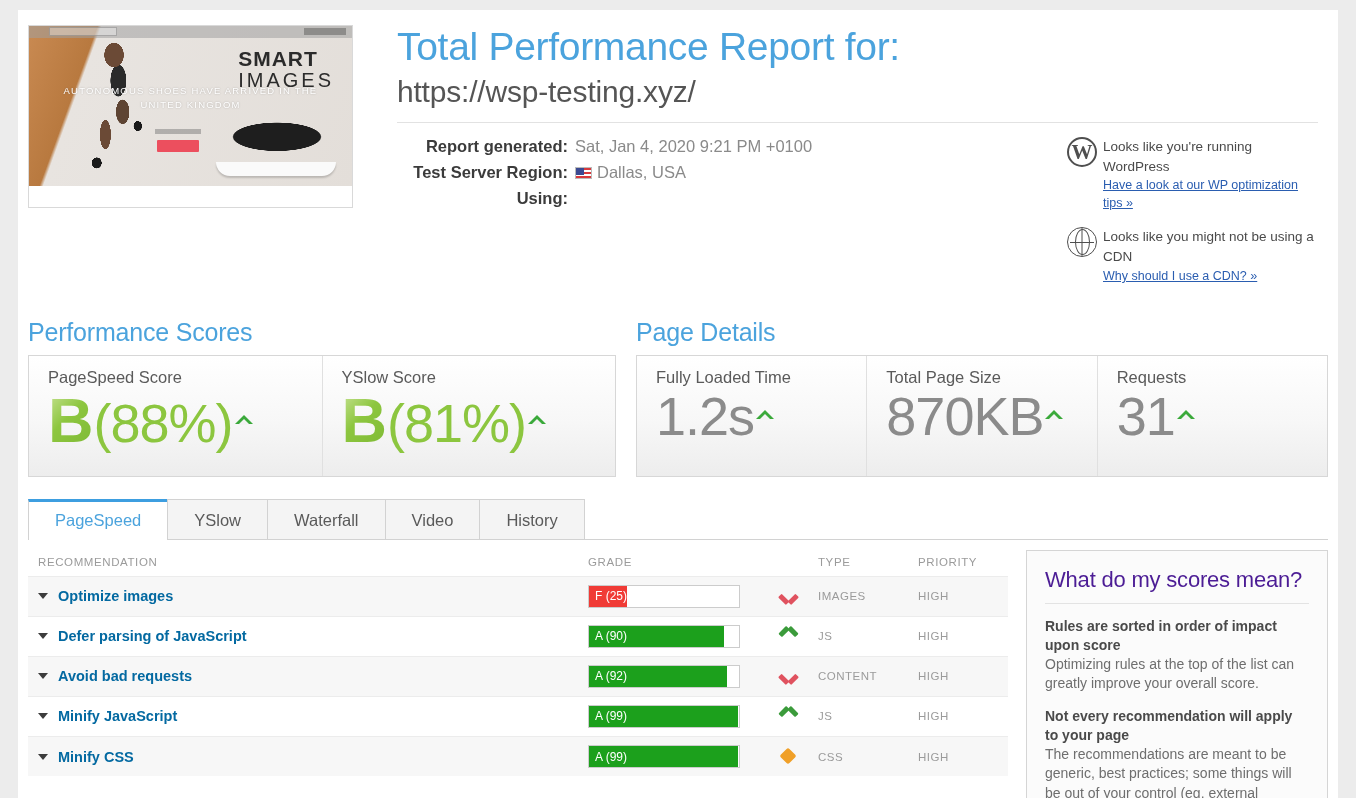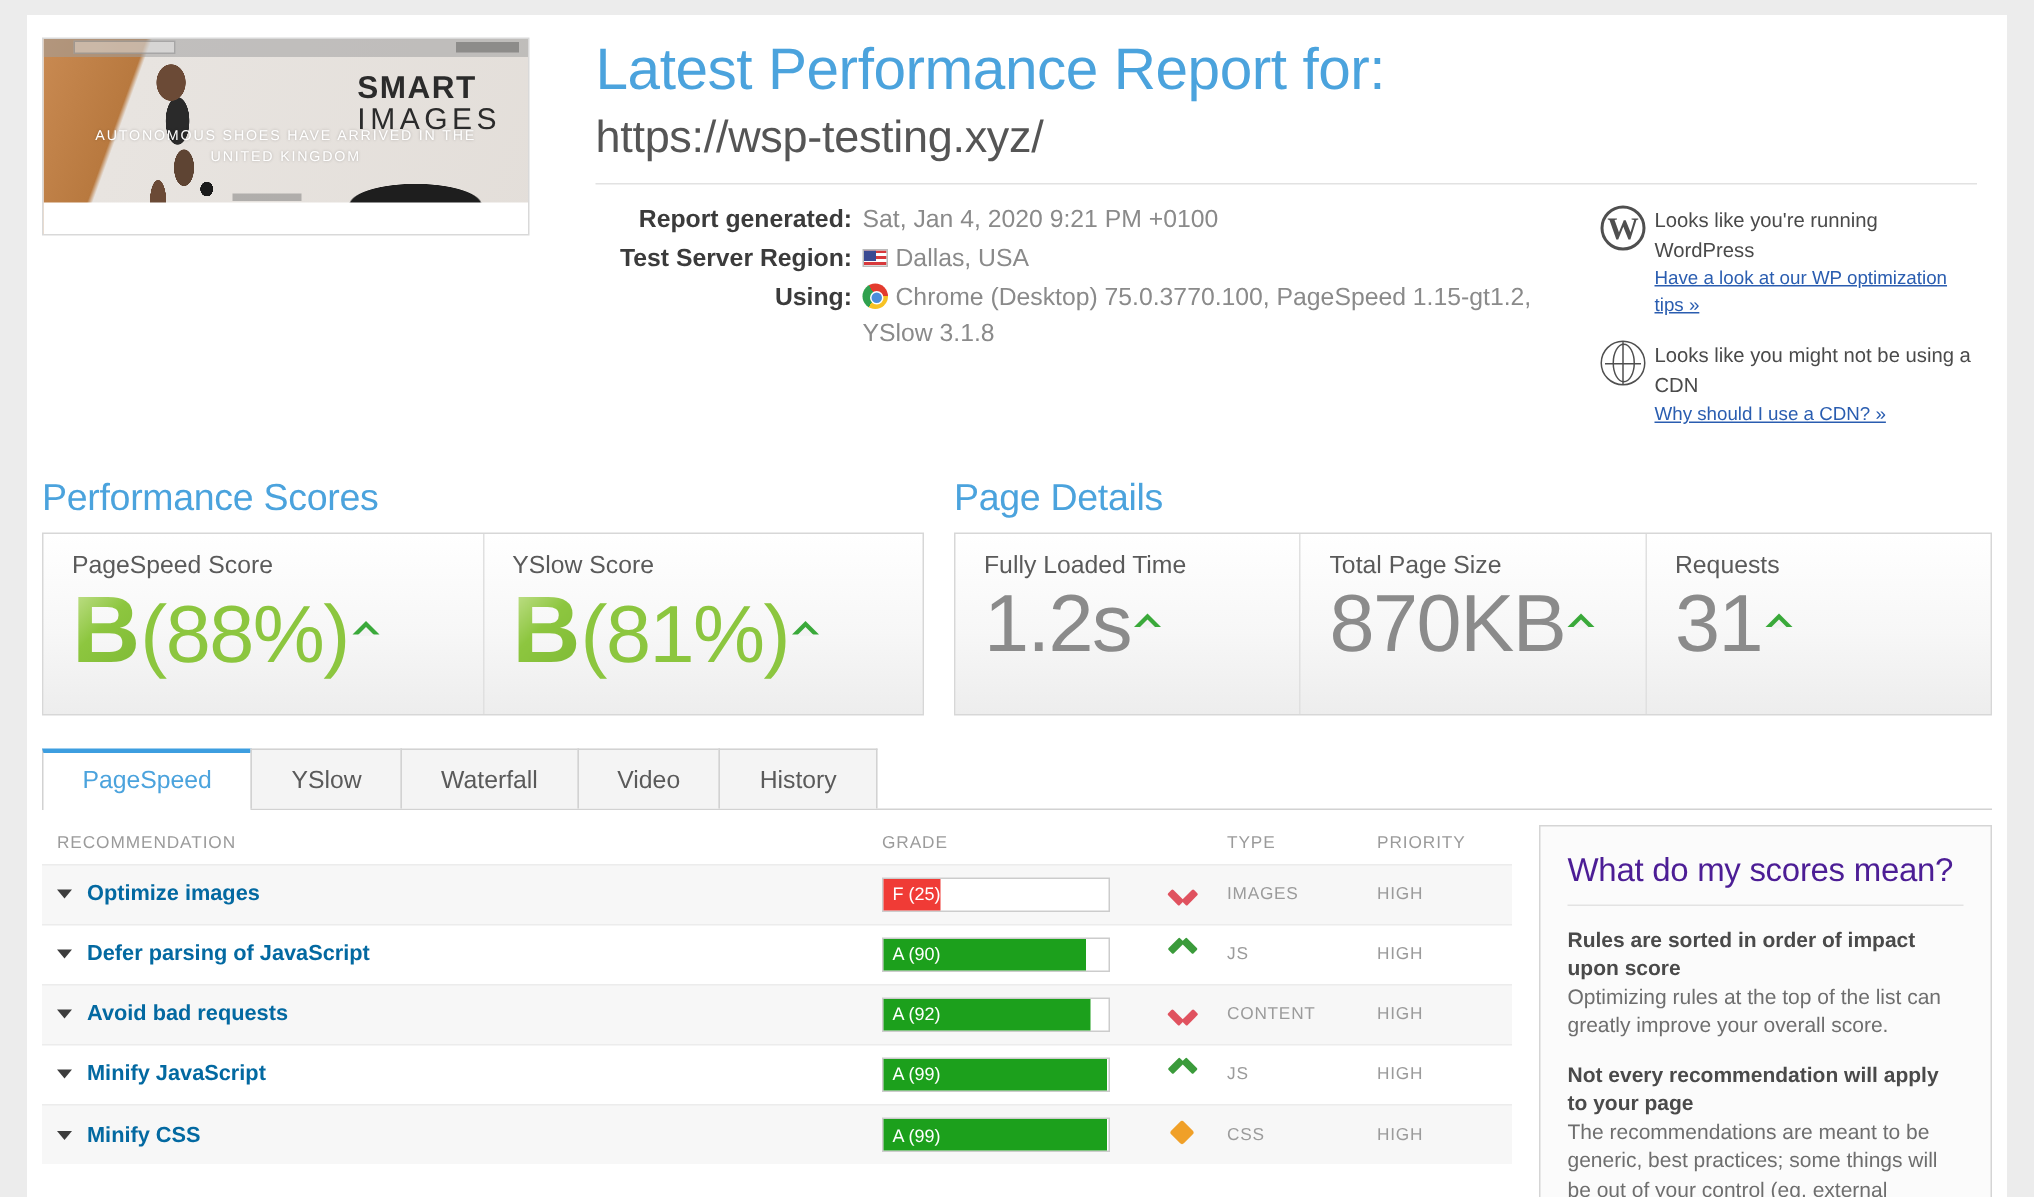--- a/index.html
+++ b/index.html
@@ -23,21 +23,21 @@
   }
 
   
   .header {
     display: flex;
     padding: 15px 10px 0 10px;
   }
 
   .thumb-wrap {
     width: 325px;
-    height: 132px;
+    height: 183px;
     border: 1px solid #d9d9d9;
     background: #fff;
     flex: 0 0 auto;
     padding: 0;
     overflow: hidden;
     position: relative;
   }
   .thumb-inner {
     position: absolute;
     left: 0; top: 0; right: 0;
@@ -324,44 +324,41 @@
         </div>
         <div class="thumb-tagline">AUTONOMOUS SHOES HAVE ARRIVED IN THE UNITED KINGDOM</div>
         <div class="thumb-sub"></div>
         <div class="thumb-cta"></div>
         <div class="thumb-shoe"></div>
       </div>
       <div class="thumb-foot"></div>
     </div>
 
     <div class="header-main">
-      <div class="title-main">Latest Performance Report for:</div>
+      <div class="title-main">Total Performance Report for:</div>
       <div class="title-url">https://wsp-testing.xyz/</div>
       <div class="header-rule"></div>
 
       <div class="meta-row">
         <div class="meta-table">
 
           <div class="meta-line">
             <div class="meta-label">Report generated:</div>
             <div class="meta-value">Sat, Jan 4, 2020 9:21 PM +0100</div>
           </div>
 
           <div class="meta-line">
             <div class="meta-label">Test Server Region:</div>
             <div class="meta-value">
               <span class="flag-icon"></span><span>Dallas, USA</span>
             </div>
           </div>
 
           <div class="meta-line">
             <div class="meta-label">Using:</div>
-            <div class="meta-value">
-              <span class="chrome-icon"></span><span>Chrome (Desktop) 75.0.3770.100, PageSpeed 1.15-gt1.2, YSlow 3.1.8</span>
-            </div>
           </div>
 
         </div>
 
         <div class="notices">
 
           <div class="notice">
             <div class="notice-ico">
               <div class="wp-icon">W</div>
             </div>

